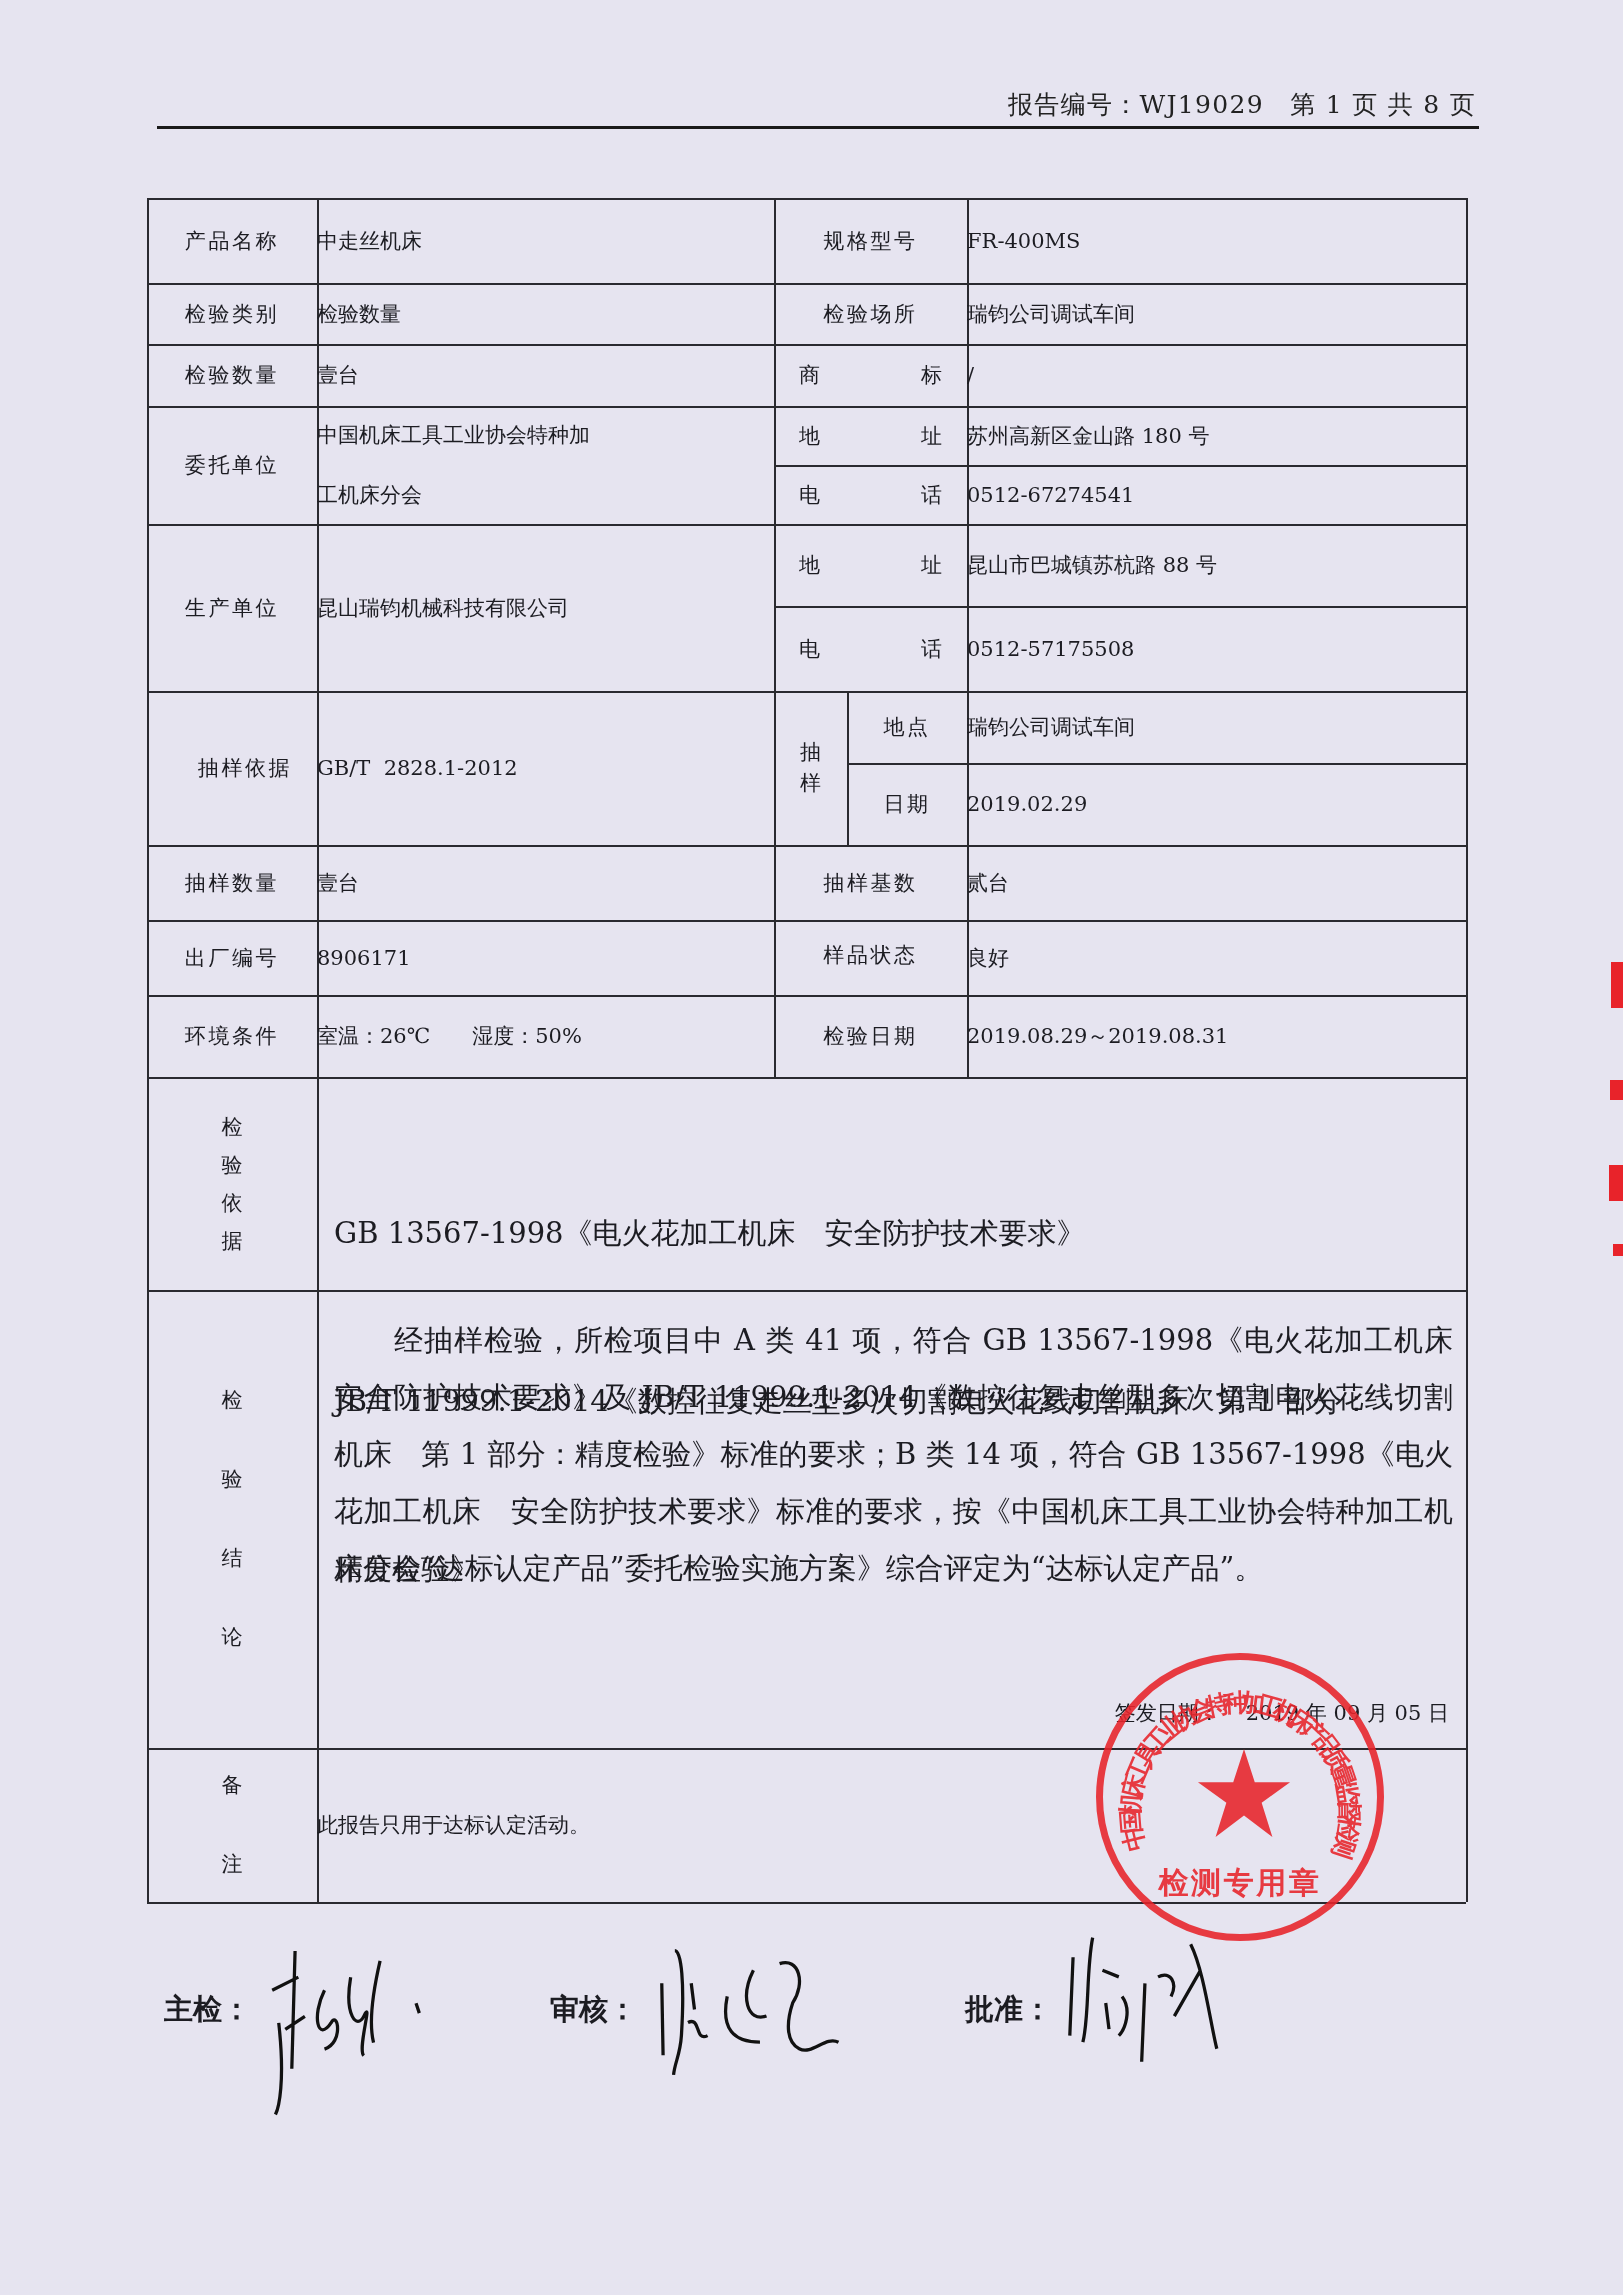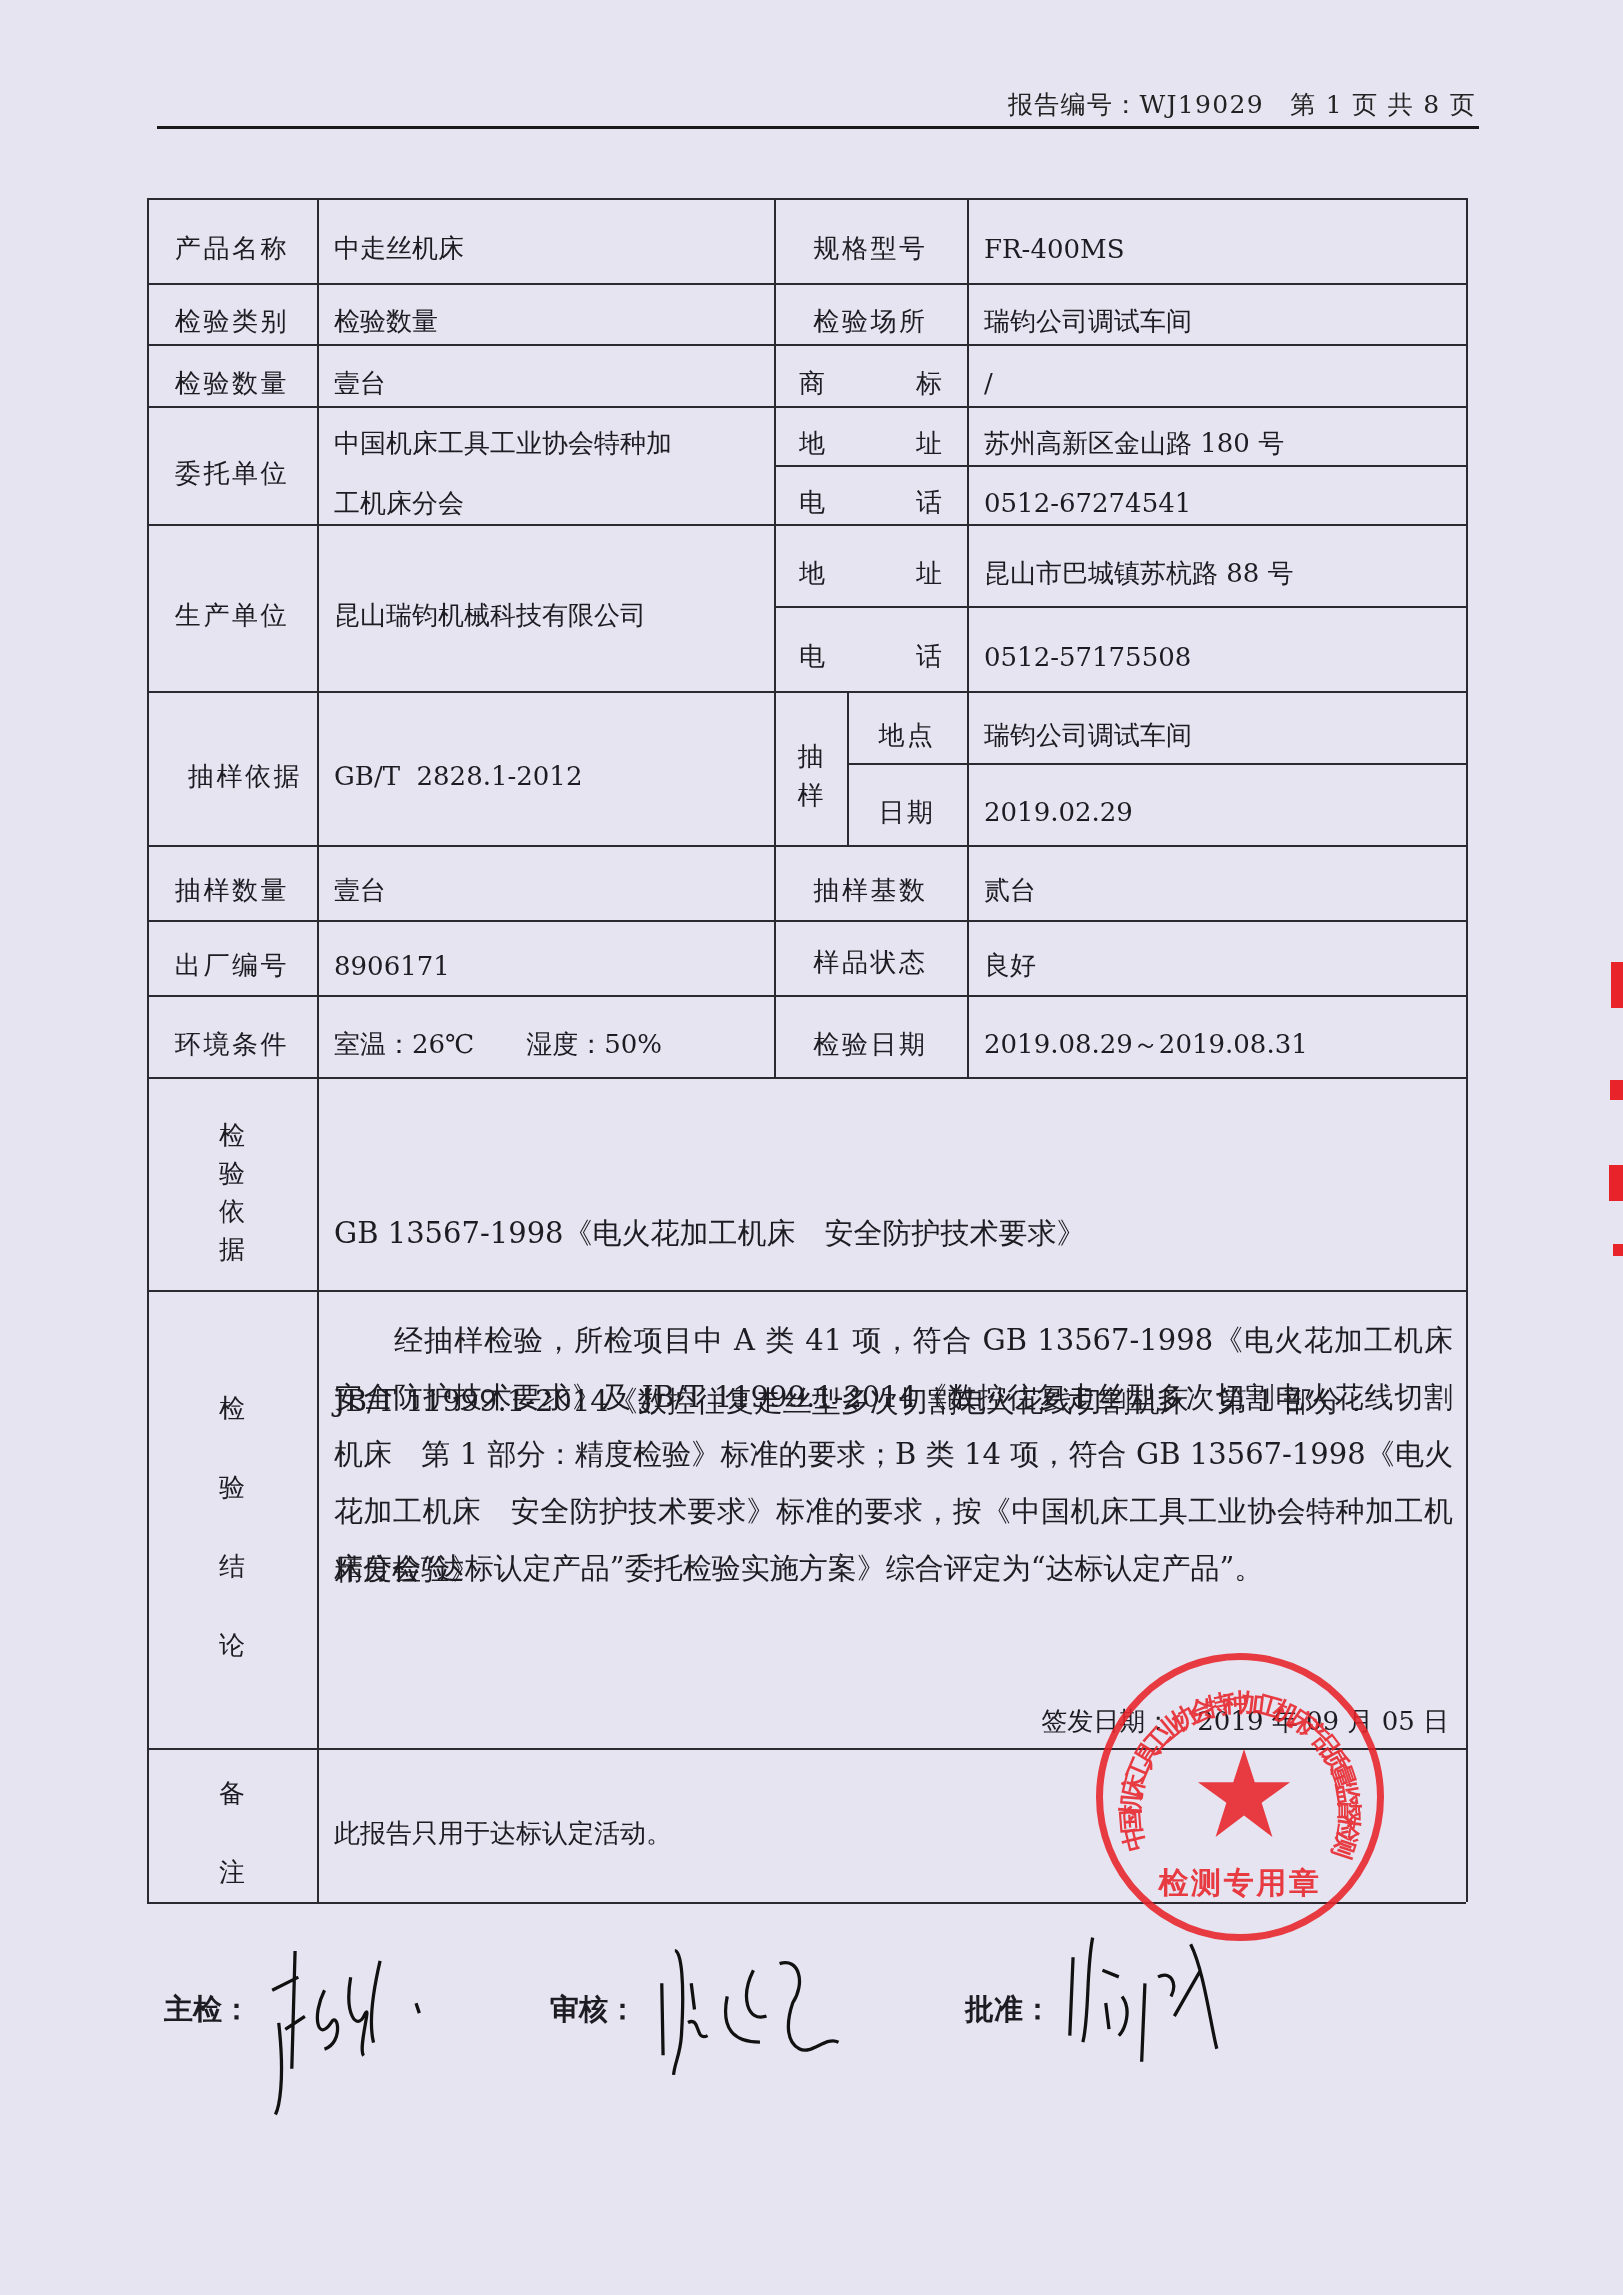--- a/index.html
+++ b/index.html
@@ -13,23 +13,23 @@
     position: absolute; top: 88px; right: 147px;
     font-size: 25px; letter-spacing: 1.3px; color: #222;
   }
   .header-rule {
     position: absolute; left: 157px; top: 126px; width: 1322px; height: 0;
     border-top: 3.3px solid #1a1a1a;
   }
   .tbl { position: absolute; left: 147px; top: 198px; width: 1319px; height: 1704px; }
   .hl { position: absolute; height: 0; border-top: 2px solid #2a2a30; }
   .vl { position: absolute; width: 0; border-left: 2px solid #2a2a30; }
-  .cell { position: absolute; display: flex; align-items: center; font-size: 26px; margin-top: 8px; }
+  .cell { position: absolute; display: flex; align-items: center; font-size: 21px; }
   .lbl { justify-content: center; letter-spacing: 2.6px; }
-  .val { padding-left: 17px; box-sizing: border-box; }
+  .val { box-sizing: border-box; }
   .spread { justify-content: space-between; padding: 0 25px; box-sizing: border-box; }
   .vert { flex-direction: column; justify-content: center; }
   .vert span { display: block; line-height: 1.5; }
   .para { position: absolute; font-size: 29px; line-height: 58px; text-align: justify; }
   .para p { margin: 0; }
   .stamp {
     position: absolute; left: 1096px; top: 1653px; width: 288px; height: 288px;
     border-radius: 50%; border: 7.2px solid #e8232a; box-sizing: border-box;
     opacity: 0.88; pointer-events: none;
   }

